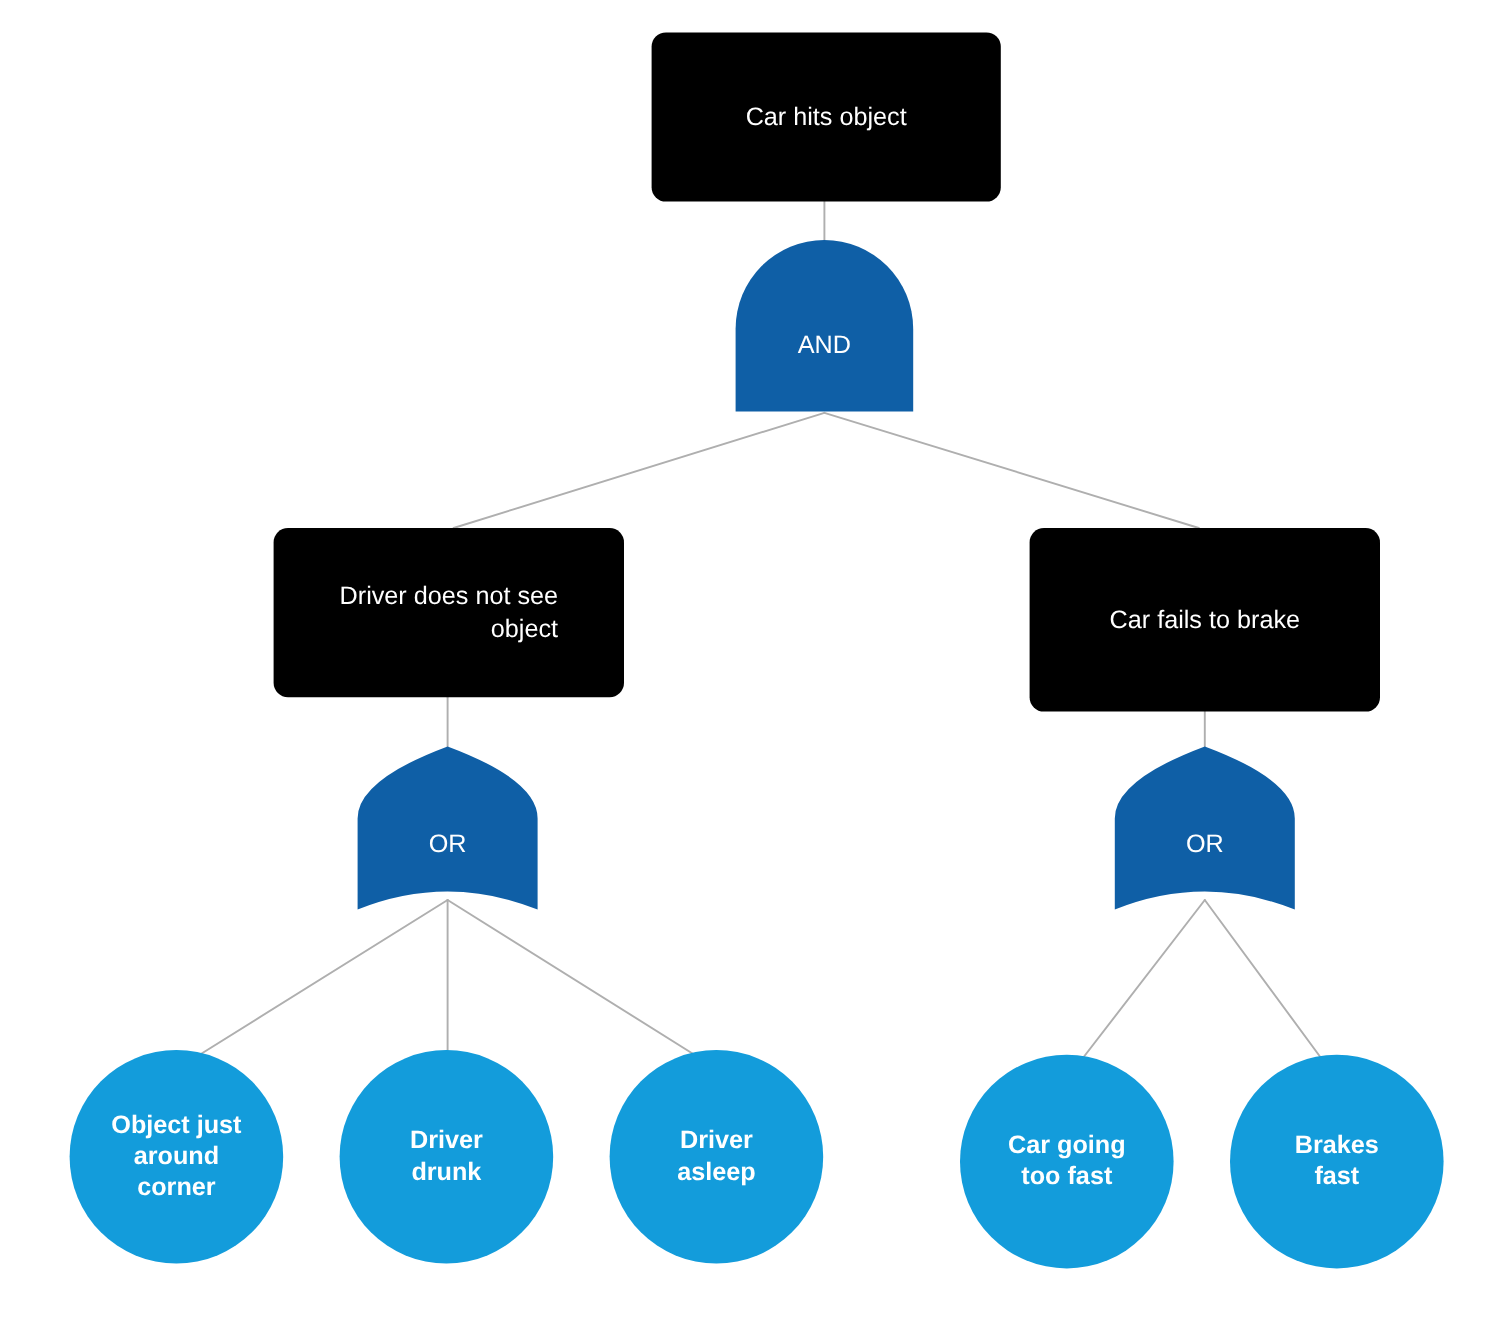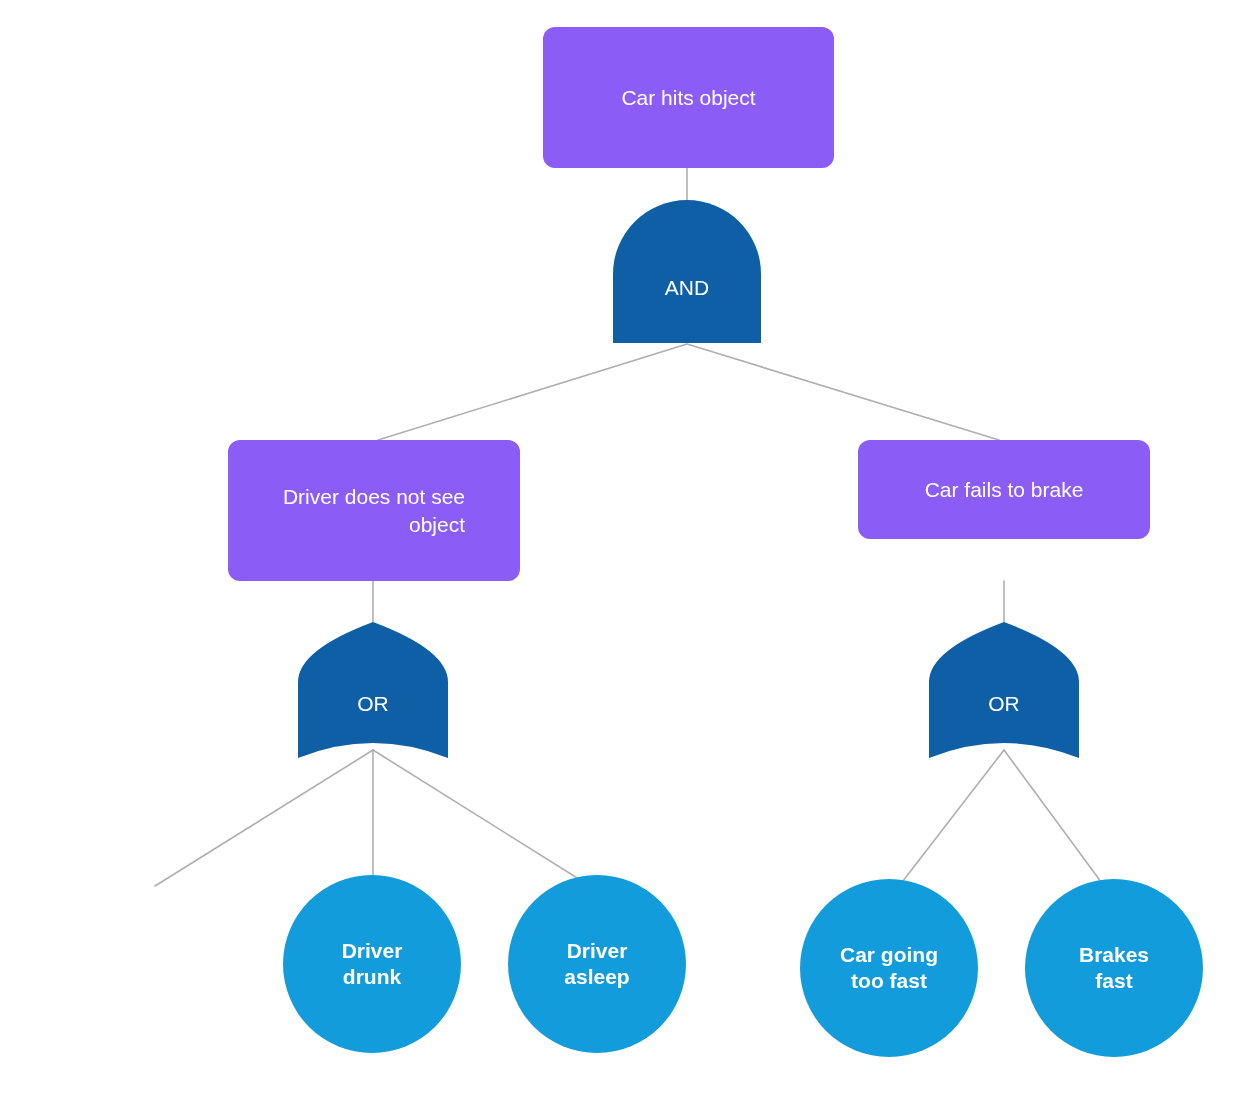--- a/index.html
+++ b/index.html
@@ -30,21 +30,21 @@
     position: absolute;
     box-sizing: border-box;
     display: flex;
     align-items: center;
     justify-content: center;
     text-align: center;
     color: #ffffff;
   }
   .event-box {
     border-radius: 12px;
-    background: #8b5cf6;
+    background: #000000;
     font-size: 21px;
     line-height: 1.32;
     padding: 6px 18px;
   }
   .basic-circle {
     border-radius: 50%;
     background: #139CDB;
     font-size: 21px;
     font-weight: bold;
     line-height: 1.25;
@@ -101,38 +101,43 @@
       <path d="M 1 145 L 1 76 A 74 74 0 0 1 149 76 L 149 145 Z" fill="#0F5FA6"></path>
     </svg>
     <span class="gate-label" style="top:78px;text-align:center;">AND</span>
   </div>
 
   <div class="node event-box" style="left:228px; top:440px; width:292px; height:141px;text-align:right;">
     <span class="node-label">Driver does not see
 object</span>
   </div>
 
-  <div class="node event-box" style="left:858px; top:440px; width:292px; height:99px;">
+  <div class="node event-box" style="left:858px; top:440px; width:292px; height:153px;">
     <span class="node-label">Car fails to brake</span>
   </div>
 
   <div class="gate" style="left:297px; top:620px; width:152px; height:140px;">
     <svg width="152" height="140" viewBox="0 0 152 140" xmlns="http://www.w3.org/2000/svg">
       <path d="M 1 138 Q 76 108 151 138 L 151 62 Q 151 30 76 2 Q 1 30 1 62 Z" fill="#0F5FA6"></path>
     </svg>
     <span class="gate-label" style="top:72px;">OR</span>
   </div>
 
   <div class="gate" style="left:928px; top:620px; width:152px; height:140px;">
     <svg width="152" height="140" viewBox="0 0 152 140" xmlns="http://www.w3.org/2000/svg">
       <path d="M 1 138 Q 76 108 151 138 L 151 62 Q 151 30 76 2 Q 1 30 1 62 Z" fill="#0F5FA6"></path>
     </svg>
     <span class="gate-label" style="top:72px;">OR</span>
   </div>
 
+  <div class="node basic-circle" style="left:58px; top:875px; width:178px; height:178px;">
+    <span class="node-label">Object just
+around
+corner</span>
+  </div>
 
   <div class="node basic-circle" style="left:283px; top:875px; width:178px; height:178px;">
     <span class="node-label">Driver
 drunk</span>
   </div>
 
   <div class="node basic-circle" style="left:508px; top:875px; width:178px; height:178px;">
     <span class="node-label">Driver
 asleep</span>
   </div>

